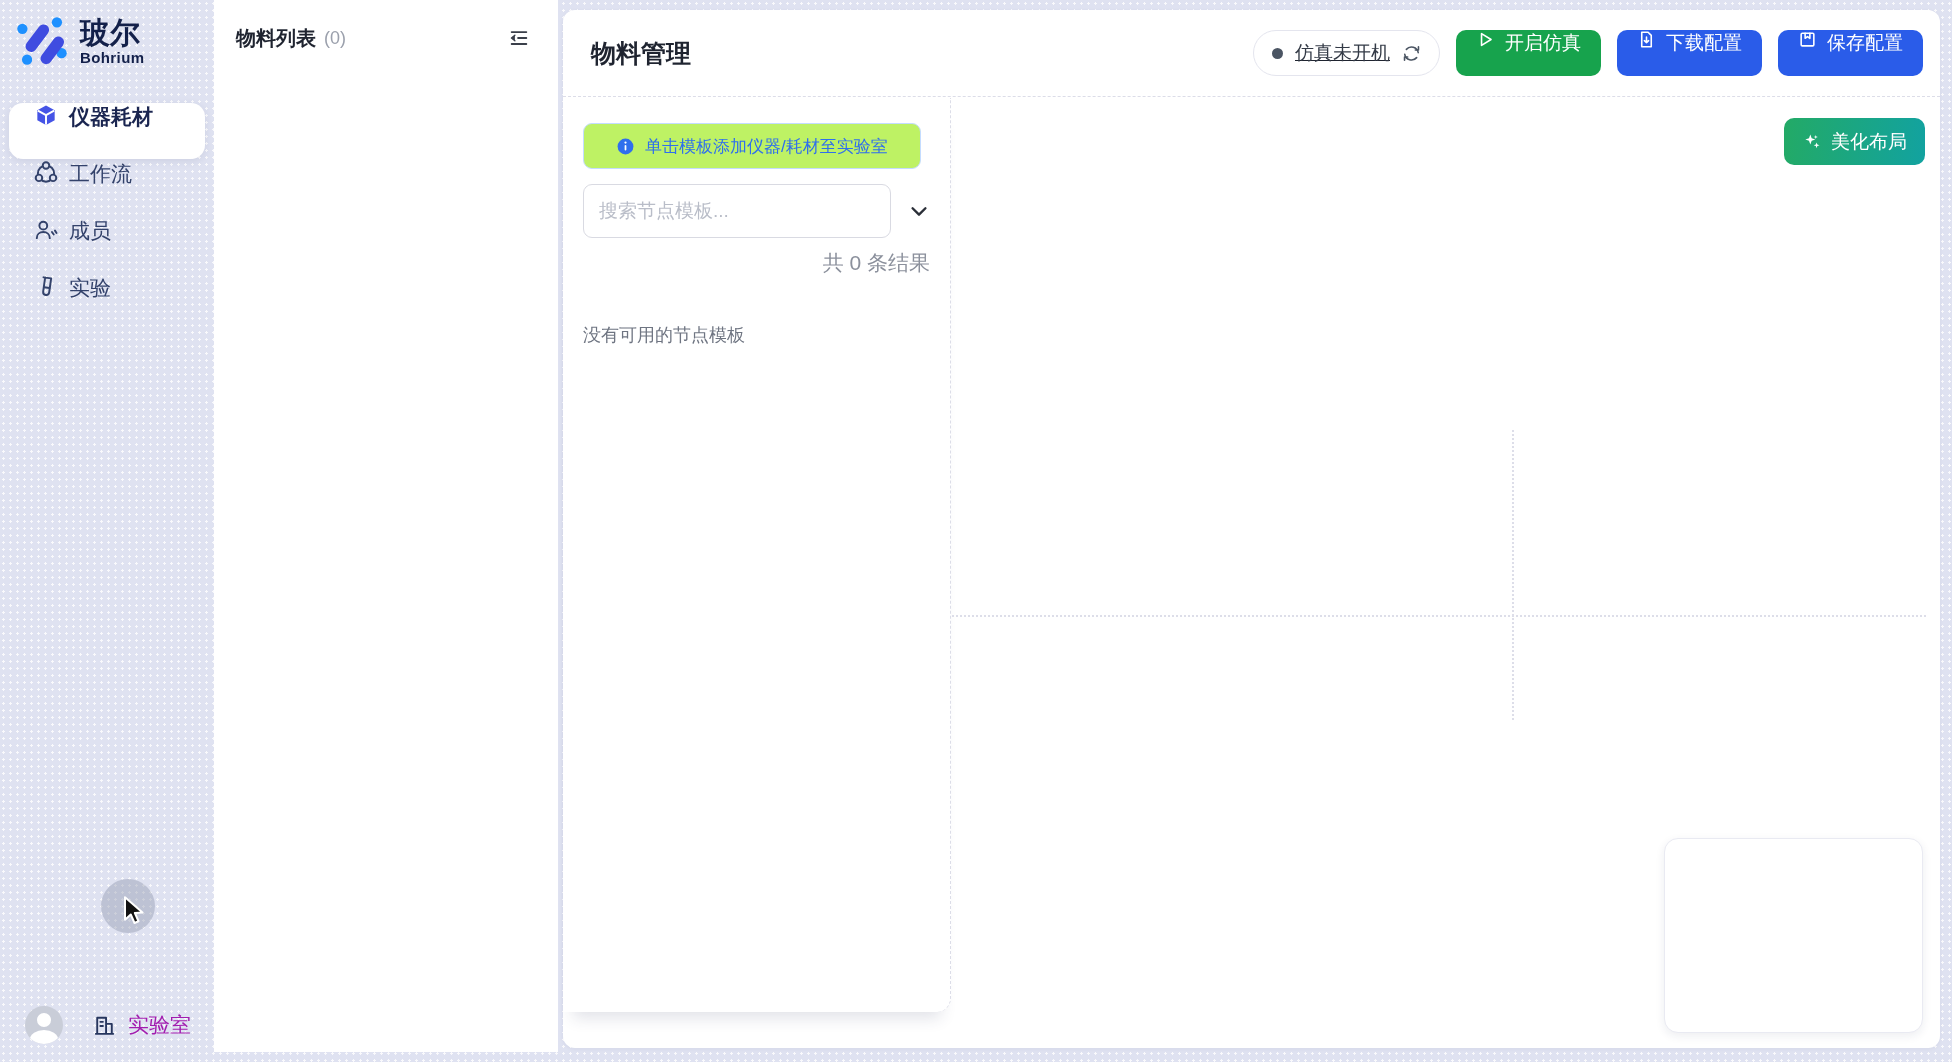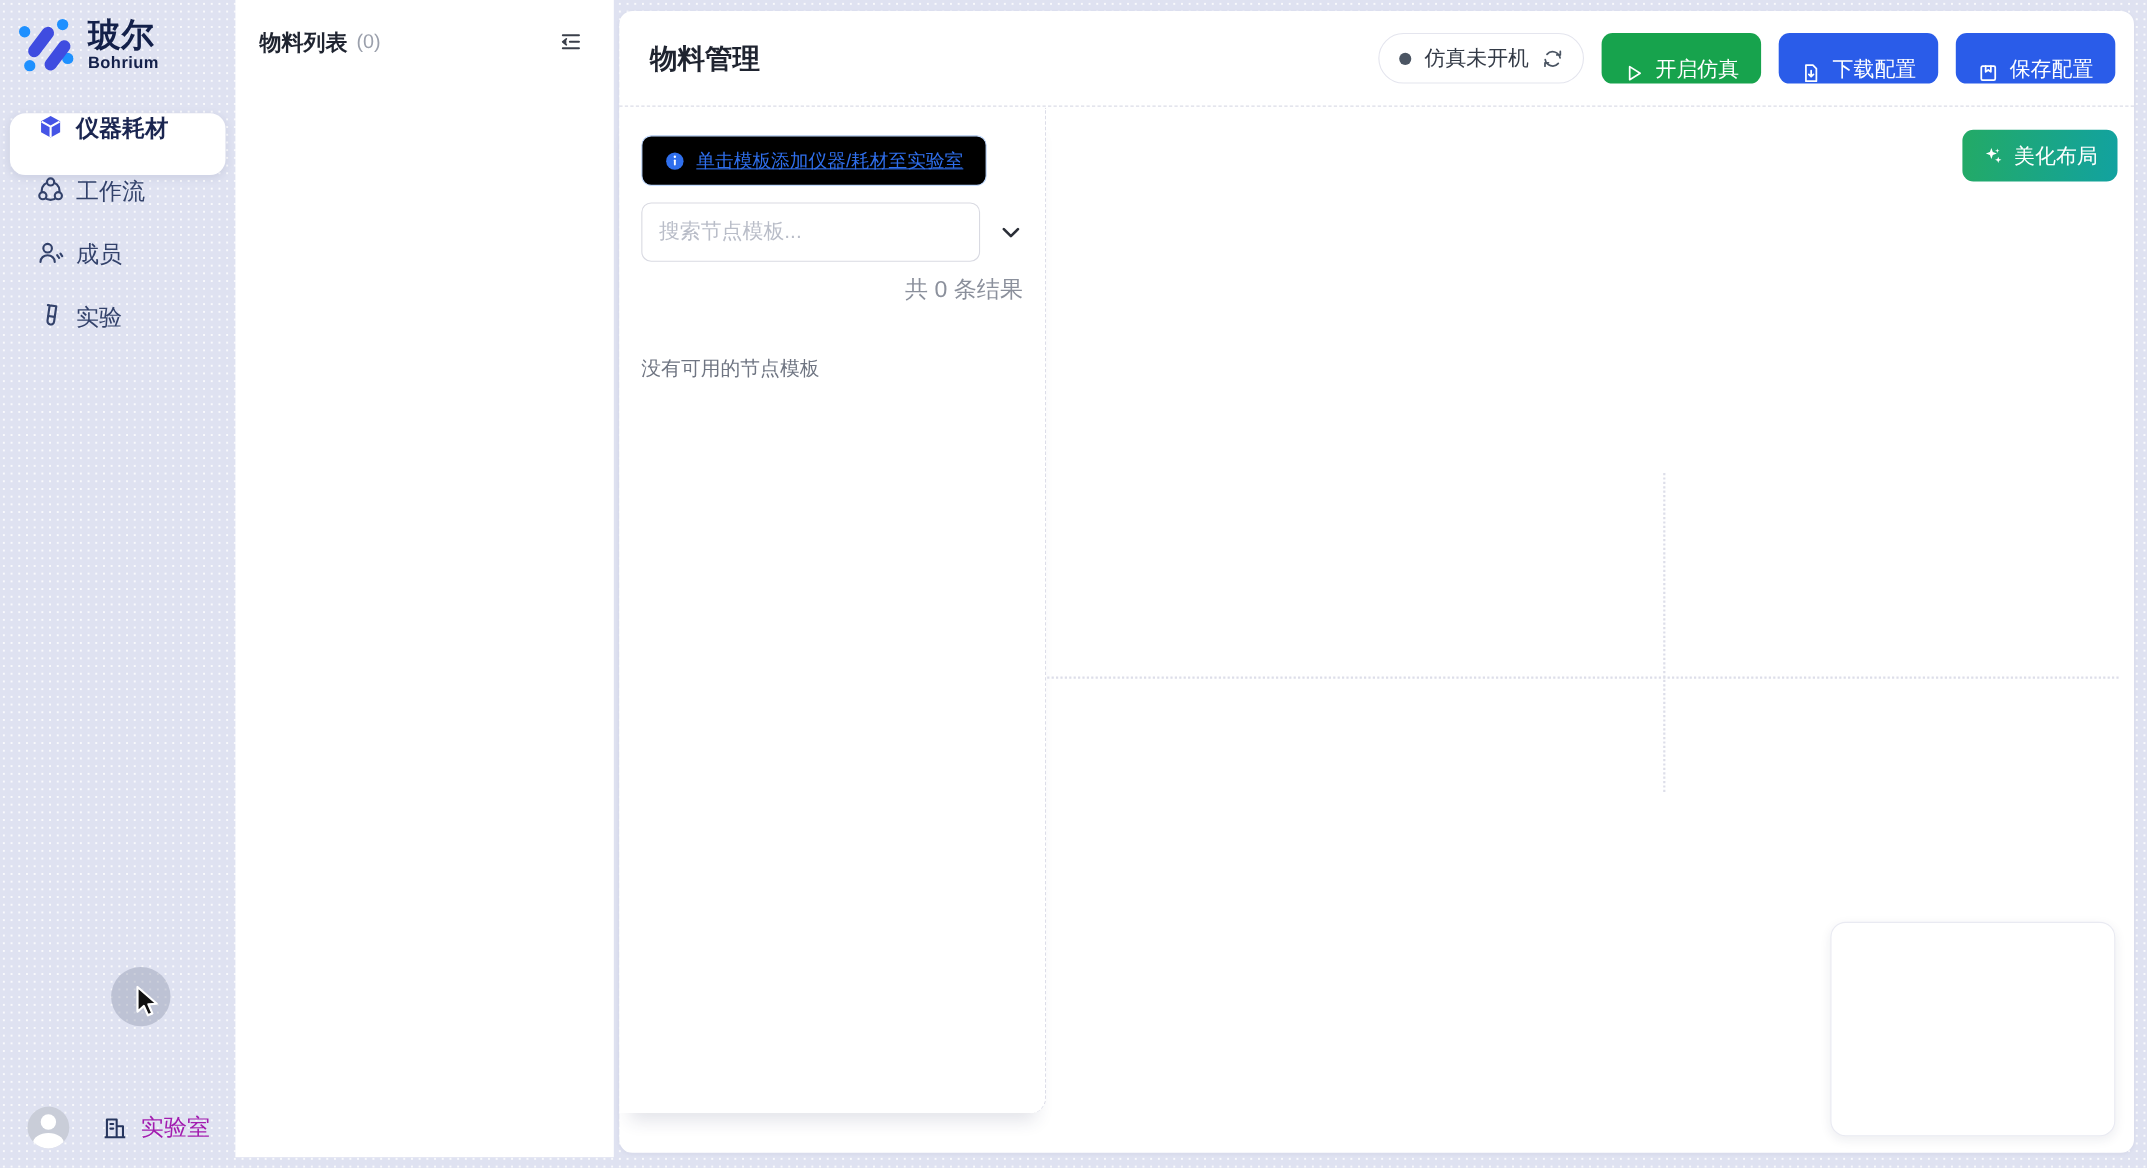--- a/index.html
+++ b/index.html
@@ -39,36 +39,36 @@
   .collapse-btn { margin-left:auto; width:30px; height:30px; display:flex; align-items:center; justify-content:center;
                   cursor:pointer; border-radius:6px; }
   
   .main-card { position:absolute; left:563px; top:10px; width:1377px; height:1038px; background:#fff;
                border-radius:12px; box-shadow:0 1px 4px rgba(30,40,80,.05); }
   .topbar { height:87px; display:flex; align-items:center; padding:0 17px 0 28px;
             border-bottom:1px dashed #dcdde8; }
   .page-title { font-size:25px; font-weight:700; color:#1f2430; }
   .topbar-right { margin-left:auto; display:flex; align-items:center; gap:16px; }
   .status-pill { height:46px; border:1px solid #e4e5ee; border-radius:23px; background:#fff;
-                 display:flex; align-items:center; gap:12px; padding:0 18px; cursor:pointer; }
+                 display:flex; align-items:center; gap:12px; padding:0 18px; cursor:pointer;text-decoration:underline; }
   .status-dot { width:11px; height:11px; border-radius:50%; background:#4b5563; }
   .status-text { font-size:19px; color:#333a46; font-weight:500; }
-  .btn { height:46px; border:none; border-radius:10px; display:flex; align-items:flex-end; gap:10px;
+  .btn { height:46px; border:none; border-radius:10px; display:flex; align-items:flex-start; gap:10px;
          padding:0 20px; color:#fff; font-size:19px; font-weight:500; cursor:pointer;
          font-family:inherit; }
   .btn-green { background:#17a34d; }
   .btn-blue  { background:#2a5ce9; }
   
   .template-panel { position:absolute; left:0; top:88px; width:388px; height:914px; background:#fff;
                     border-right:1px dashed #dcdde8; border-radius:0 0 14px 0;
                     box-shadow:0 16px 16px -10px rgba(40,50,90,.14);
                     padding:25px 20px; }
-  .banner { display:inline-flex; align-items:center; gap:10px; height:46px; padding:0 20px;
-            background:#000000; border:1px solid #c4dcff; border-radius:9px;
-            color:#2f6fed; font-size:17px;text-decoration:underline; }
+  .banner { display:inline-flex; align-items:center; gap:10px; height:46px; padding:0 32px;
+            background:#bef264; border:1px solid #c4dcff; border-radius:9px;
+            color:#2f6fed; font-size:17px; }
   .search-row { margin-top:15px; display:flex; align-items:center; }
   .search-input { width:308px; height:54px; border:1px solid #d9dae2; border-radius:9px;
                   padding:0 15px; font-size:19px; color:#333; font-family:inherit; background:#fff; }
   .search-input::placeholder { color:#b9bdc8; }
   .panel-chevron { margin-left:auto; cursor:pointer; display:flex; }
   .result-count { margin-top:11px; text-align:right; font-size:21px; color:#8b909c; }
   .empty-text { margin-top:46px; text-align:left; font-size:18px; color:#6f7582; }
   
   .guide-h { position:absolute; left:389px; right:14px; top:605px; border-top:2px dotted #dddee9; }
   .guide-v { position:absolute; left:949px; top:420px; height:290px; border-left:2px dotted #dddee9; }

